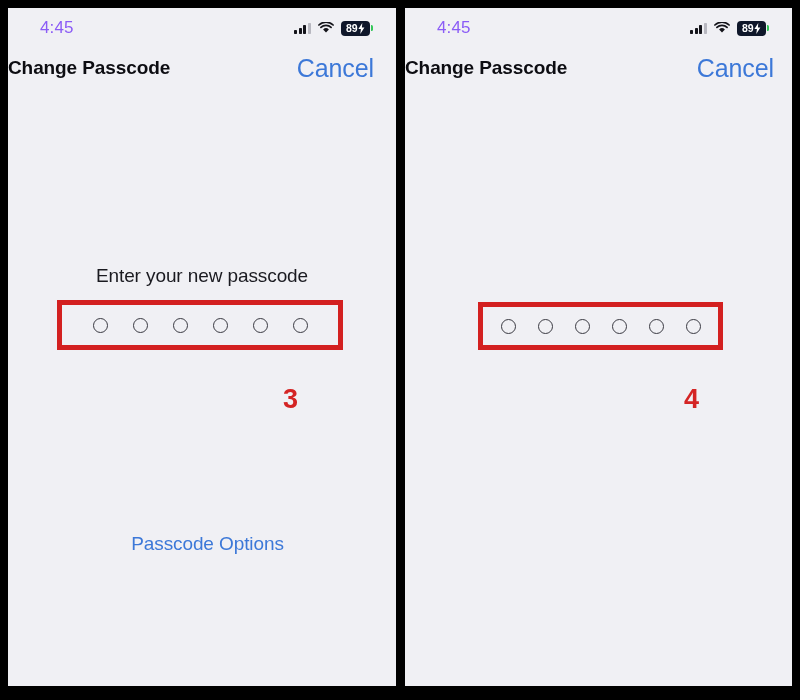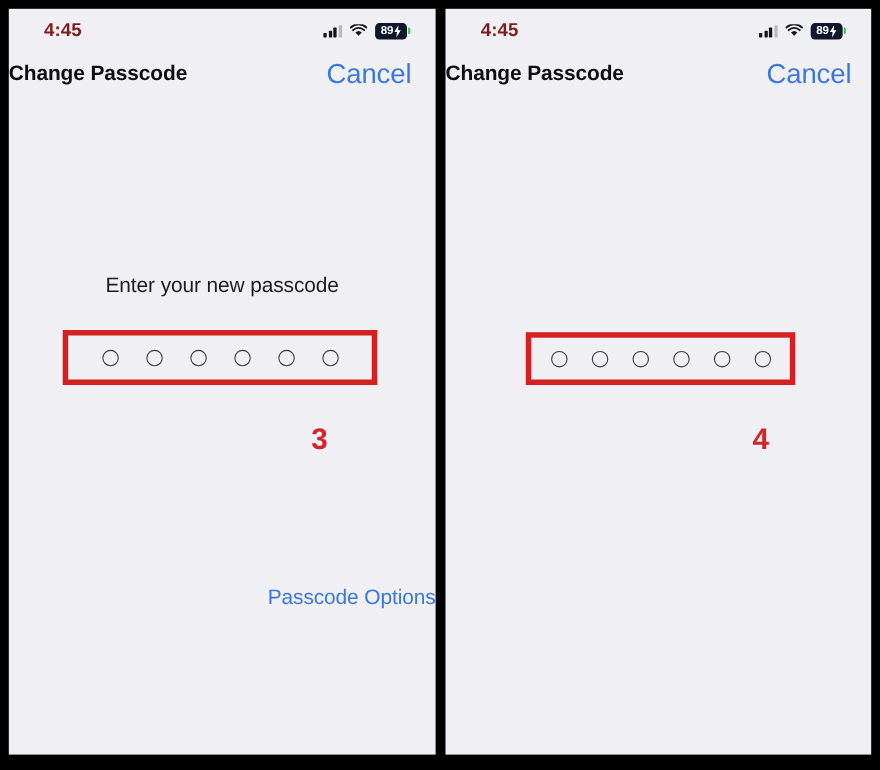--- a/index.html
+++ b/index.html
@@ -40,22 +40,22 @@
     position: relative;
     height: 40px;
     display: flex;
     align-items: center;
     justify-content: space-between;
     padding: 0 26px 0 32px;
     box-sizing: border-box;
   }
   .statusbar__time {
     font-size: 17px;
-    font-weight: 700;
-    color: #7f1d1d;
+    font-weight: 400;
+    color: #8b5cf6;
     letter-spacing: 0.1px;
   }
   .statusbar__icons {
     display: flex;
     align-items: center;
     gap: 7px;
   }
 
   
   .signal {
@@ -136,21 +136,21 @@
     letter-spacing: -0.1px;
     cursor: pointer;
   }
   .phone--right .navbar__cancel { right: 18px; }
 
   
   .prompt {
     position: absolute;
     left: 0;
     right: 0;
-    top: 242px;
+    top: 258px;
     text-align: center;
   }
   .prompt__label {
     font-size: 19px;
     color: #1a1a20;
     letter-spacing: -0.1px;
     line-height: 1;
   }
 
   
@@ -192,21 +192,21 @@
   }
   .phone--left .step-number  { left: 275px; top: 378px; }
   .phone--right .step-number { left: 279px; top: 378px; }
 
   
   .passcode-options {
     position: absolute;
     left: 0;
     right: 0;
     top: 525px;
-    text-align: right;
+    text-align: center;
     font-size: 19px;
     color: #3c78d8;
     letter-spacing: -0.1px;
     cursor: pointer;
     margin-left: 11px;
   }
 </style>
 </head>
 <body>
 

